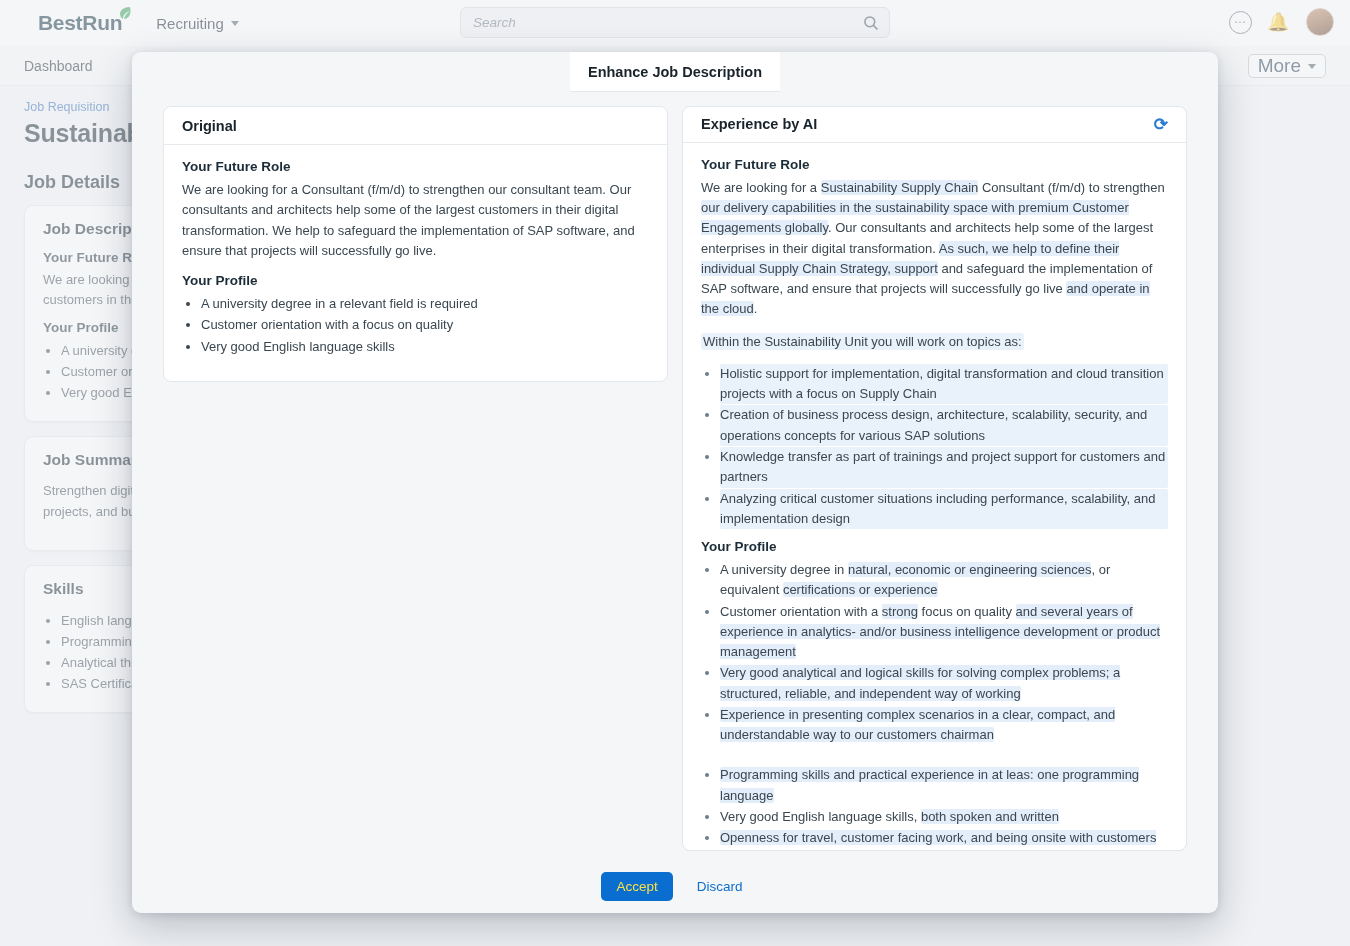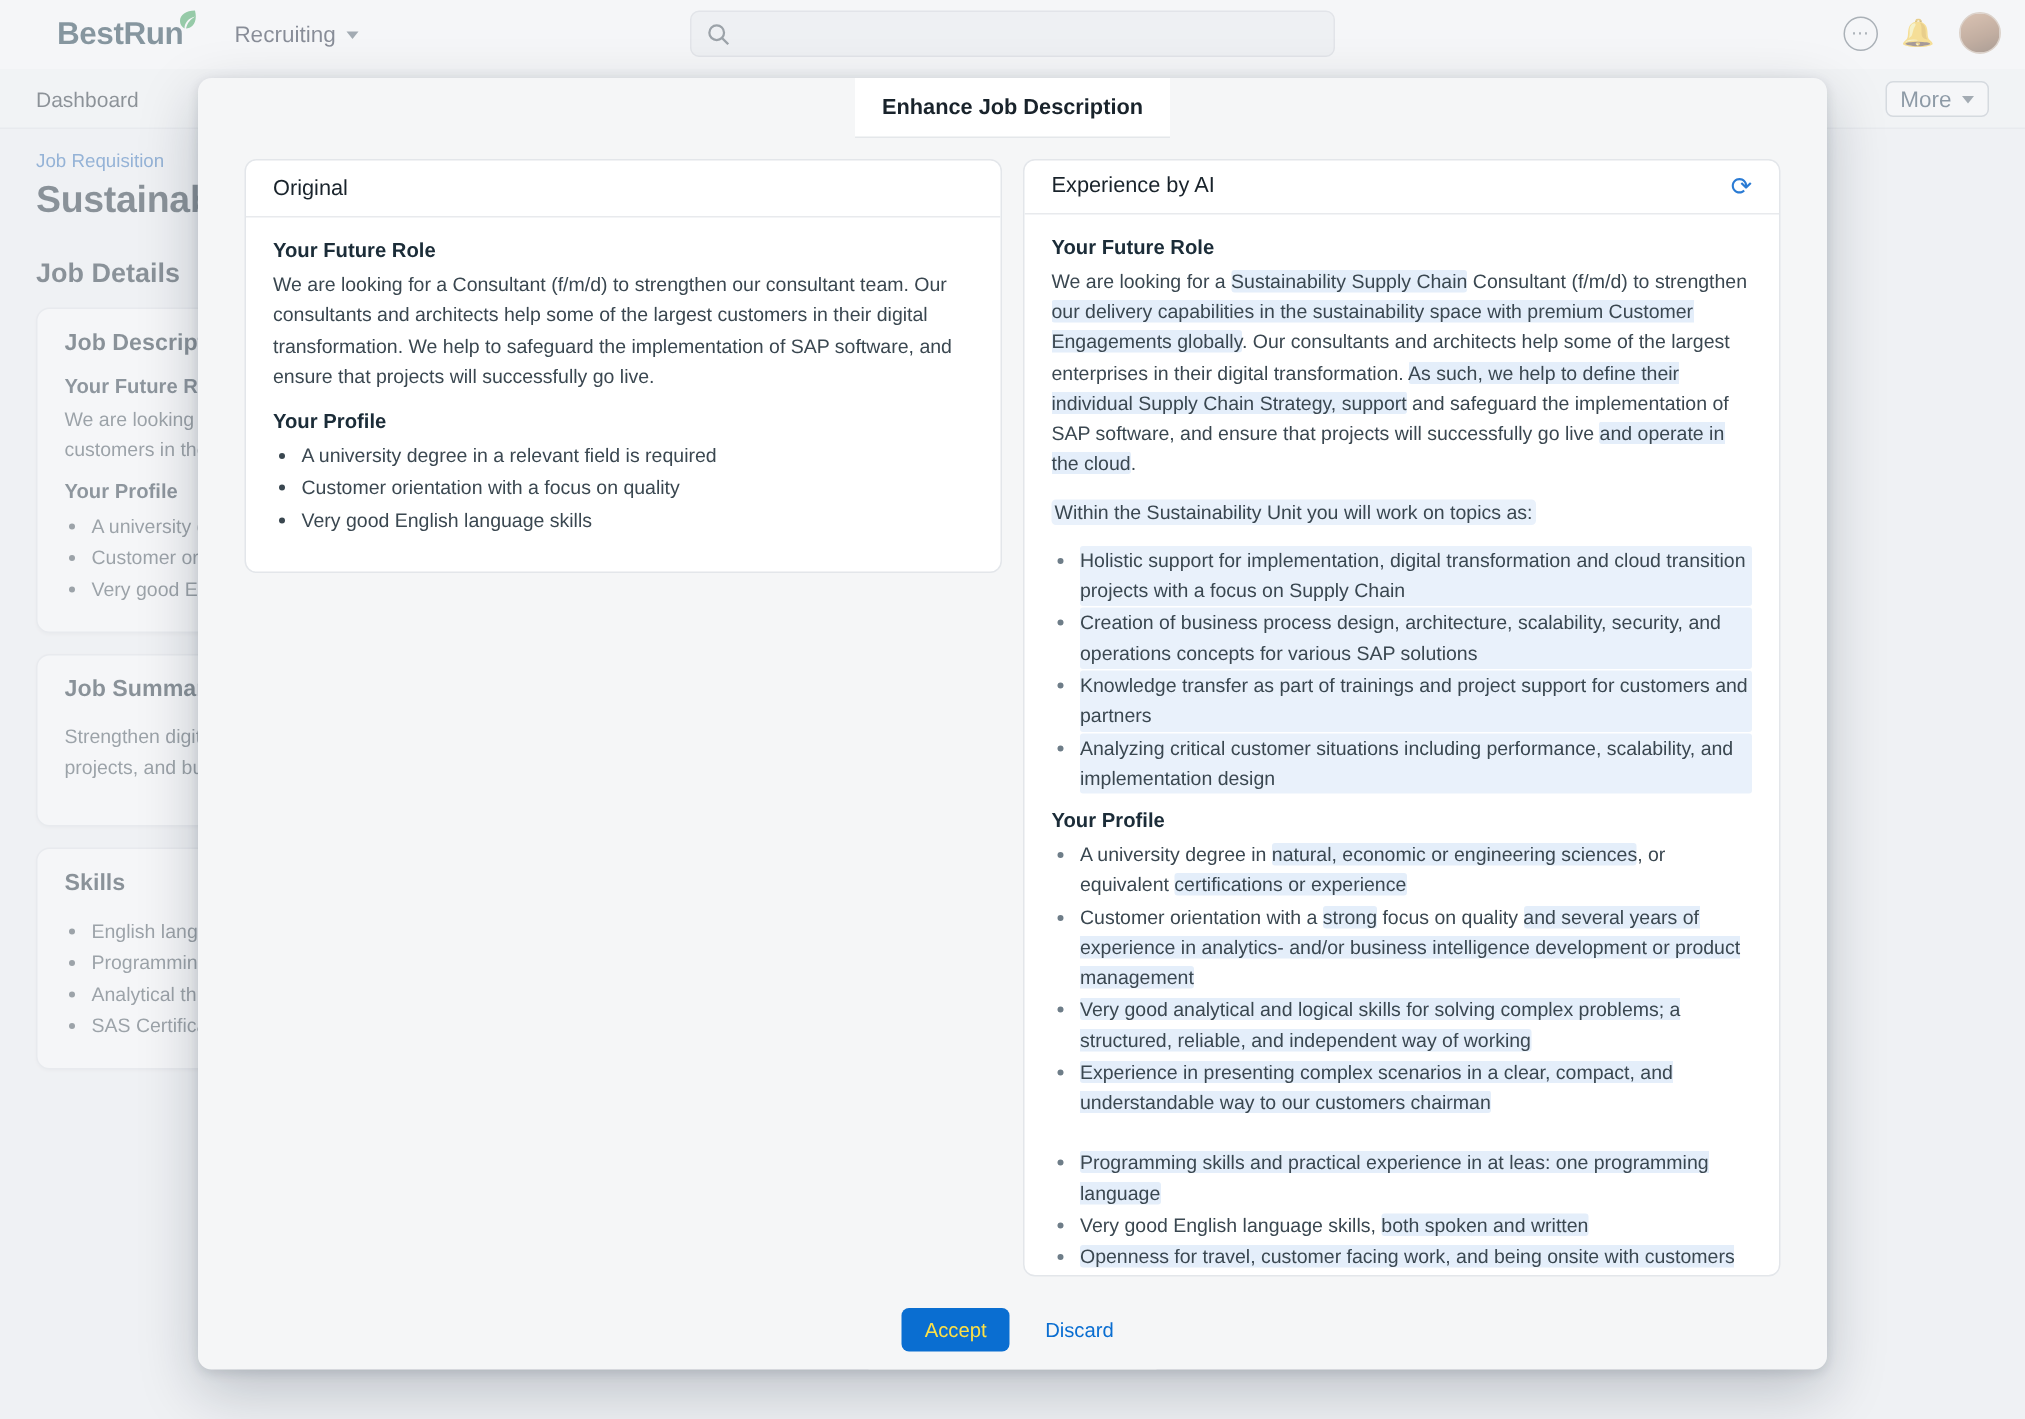--- a/index.html
+++ b/index.html
@@ -114,21 +114,21 @@
     color: #17232b;
     margin-right: 26px;
   }
   .more-btn {
     position: absolute;
     right: 24px; top: 8px;
     height: 24px;
     border: 1px solid #b9c0c8;
     border-radius: 5px;
     background: #fff;
-    font-size: 15px;
+    font-size: 19px;
     color: #19334a;
     display: flex; align-items: center; gap: 7px;
     padding: 0 9px;
   }
 
   
   .page {
     padding: 14px 24px 0 24px;
   }
   .breadcrumb {
@@ -224,21 +224,21 @@
   }
   .pane.original { align-self: flex-start; max-height: 278px; }
   .pane.ai { flex: 1; }
   .pane-head {
     height: 38px;
     border-bottom: 1px solid #e8eaed;
     display: flex;
     align-items: center;
     padding: 0 18px;
     font-size: 14.5px;
-    font-weight: normal;
+    font-weight: bold;
     color: #19232b;
     justify-content: space-between;
   }
   .refresh-ico { color: #2a7bd4; font-size: 17px; line-height: 1; }
   .pane-content {
     padding: 10px 18px 14px 18px;
     overflow: hidden;
   }
   .pane-content h4 {
     margin: 4px 0 6px;
@@ -302,20 +302,21 @@
       <svg class="leaf" viewBox="0 0 12 14">
         <path d="M11 1C5 1 1 4 1 8c0 2 1 4 3 5 0-4 3-7 7-8-3 2-5 4-6 8 4 0 8-4 6-12z" fill="#2e9e4f"></path>
       </svg>
     </div>
     <div class="module">
       <span>Recruiting</span>
       <span class="caret"></span>
     </div>
 
     <div class="search-wrap">
+      <input value="" placeholder="Search" style="">
       <svg width="16" height="16" viewBox="0 0 16 16">
         <circle cx="6.8" cy="6.8" r="4.9" fill="none" stroke="#3a4750" stroke-width="1.5"></circle>
         <line x1="10.5" y1="10.5" x2="14.5" y2="14.5" stroke="#3a4750" stroke-width="1.6"></line>
       </svg>
     </div>
 
     <div class="topbar-right">
       <div class="ico-circle">⋯</div>
       <div class="bell">🔔</div>
       <div class="avatar"></div>

